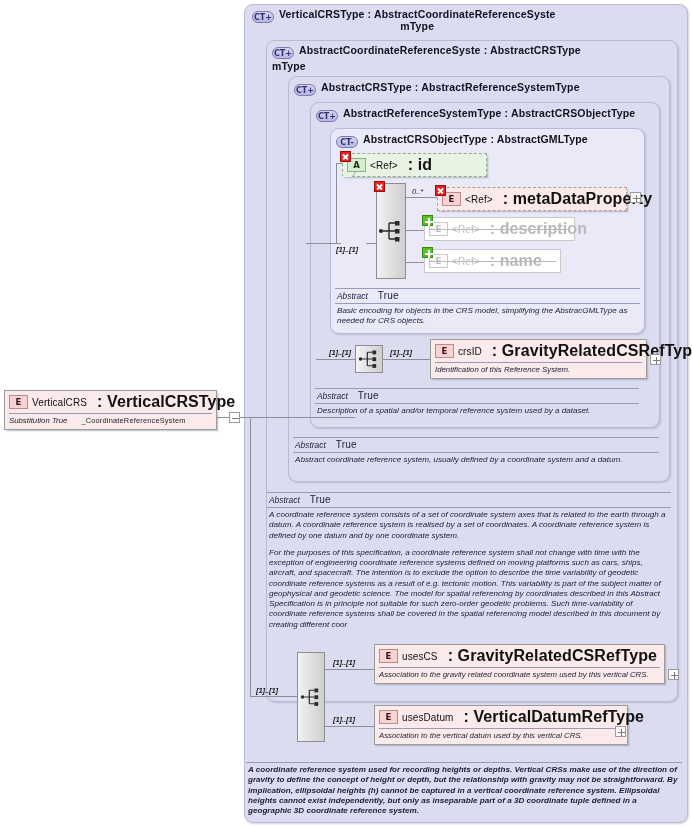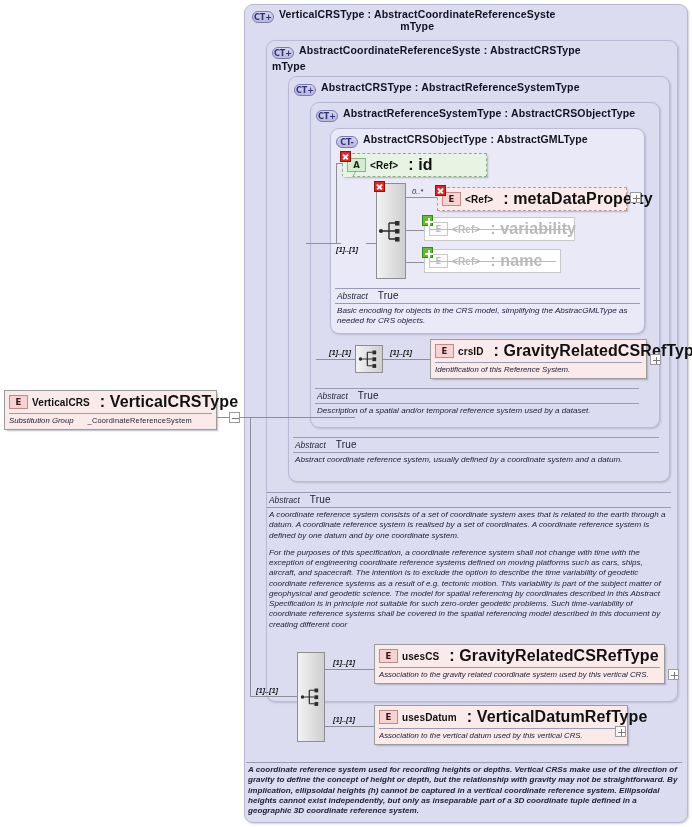--- a/index.html
+++ b/index.html
@@ -92,21 +92,21 @@
     box-shadow: 1.5px 1.5px 1.5px rgba(130,130,150,0.4);
   }
   .node .nhead {
     display: flex;
     align-items: center;
     padding: 2px 6px 2px 4px;
     white-space: nowrap;
   }
   .node .nname {
     font-size: 10px;
-    font-weight: bold;
+    font-weight: normal;
     color: #111;
     letter-spacing: 0.1px;
   }
   .node .ntype {
     font-size: 16px;
     font-weight: bold;
     color: #111;
     letter-spacing: 0.1px;
     margin-left: 10px;
   }
@@ -284,21 +284,21 @@
   <div class="ln h" style="left:240px; top:417px; width:115px;"></div>
 
   <div class="node elem" style="left:4px; top:390px; width:213px;">
     <div class="nhead">
       <span class="kind e">E</span>
       <span class="nname">VerticalCRS</span>
       <span class="ntype">:&nbsp;<span>VerticalCRSType</span></span>
     </div>
     <div class="nsep"></div>
     <div class="nsub">
-      <span class="lbl">Substitution Group</span><span class="val">_CoordinateReferenceSystem</span>
+      <span class="lbl">Substitution True</span><span class="val">_CoordinateReferenceSystem</span>
     </div>
   </div>
 
   <div class="node attr" style="left:342px; top:153px; width:145px;">
     <div class="fold"></div>
     <div class="nhead">
       <span class="kind a">A</span>
       <span class="nname">&lt;Ref&gt;</span>
       <span class="ntype">:&nbsp;<span>id</span></span>
     </div>
@@ -334,21 +334,21 @@
     </div>
   </div>
   <div class="xbadge" style="left:435px; top:185px;"></div>
   <div class="expander plus" style="left:630px; top:192px;"></div>
 
   <div class="ln h" style="left:406px; top:230px; width:22px;"></div>
   <div class="node ghost" style="left:424px; top:217px; width:151px;">
     <div class="nhead">
       <span class="kind ghost">E</span>
       <span class="nname">&lt;Ref&gt;</span>
-      <span class="ntype">:&nbsp;<span>variability</span></span>
+      <span class="ntype">:&nbsp;<span>description</span></span>
     </div>
     <div class="strike"></div>
   </div>
   <div class="pbadge" style="left:422px; top:215px;"></div>
 
   <div class="ln h" style="left:406px; top:262px; width:22px;"></div>
   <div class="node ghost" style="left:424px; top:249px; width:137px;">
     <div class="nhead">
       <span class="kind ghost">E</span>
       <span class="nname">&lt;Ref&gt;</span>

